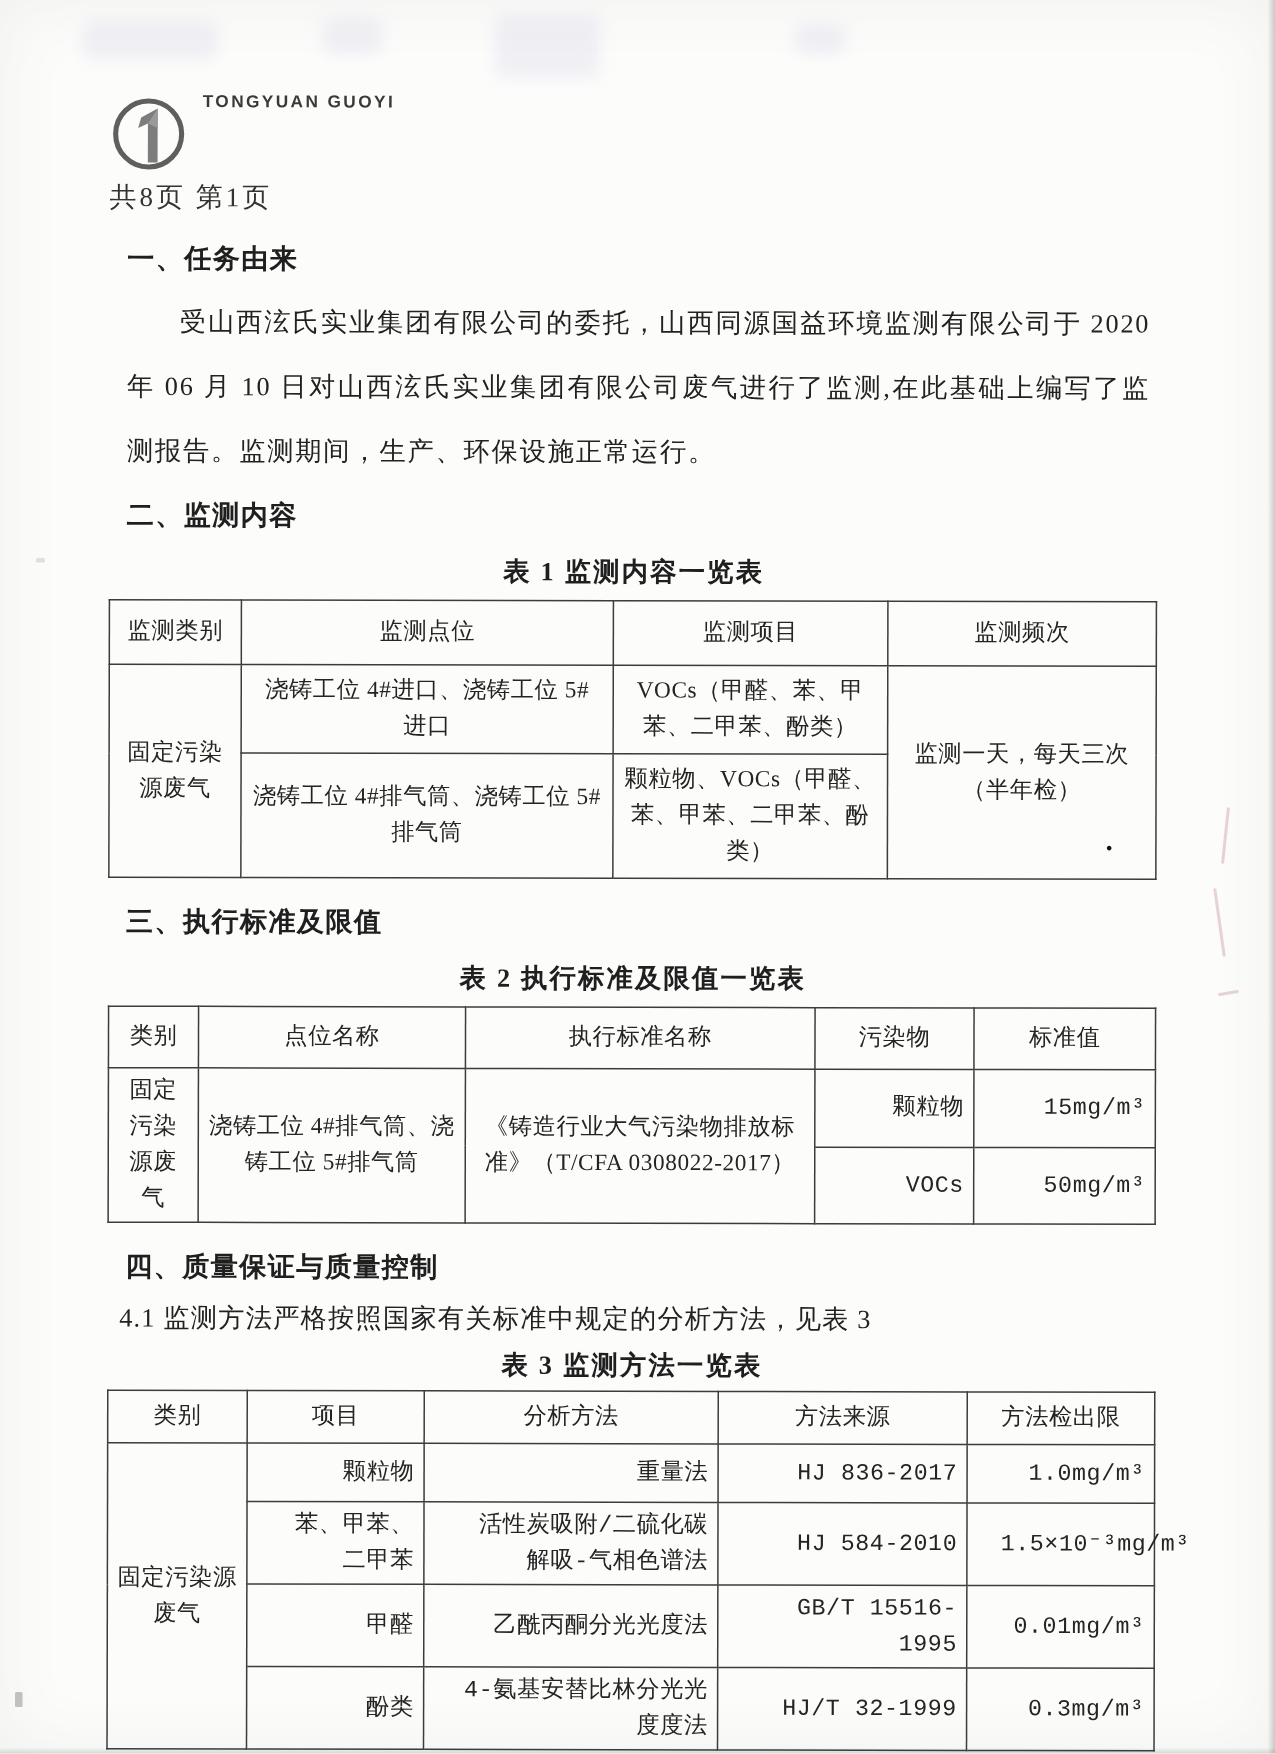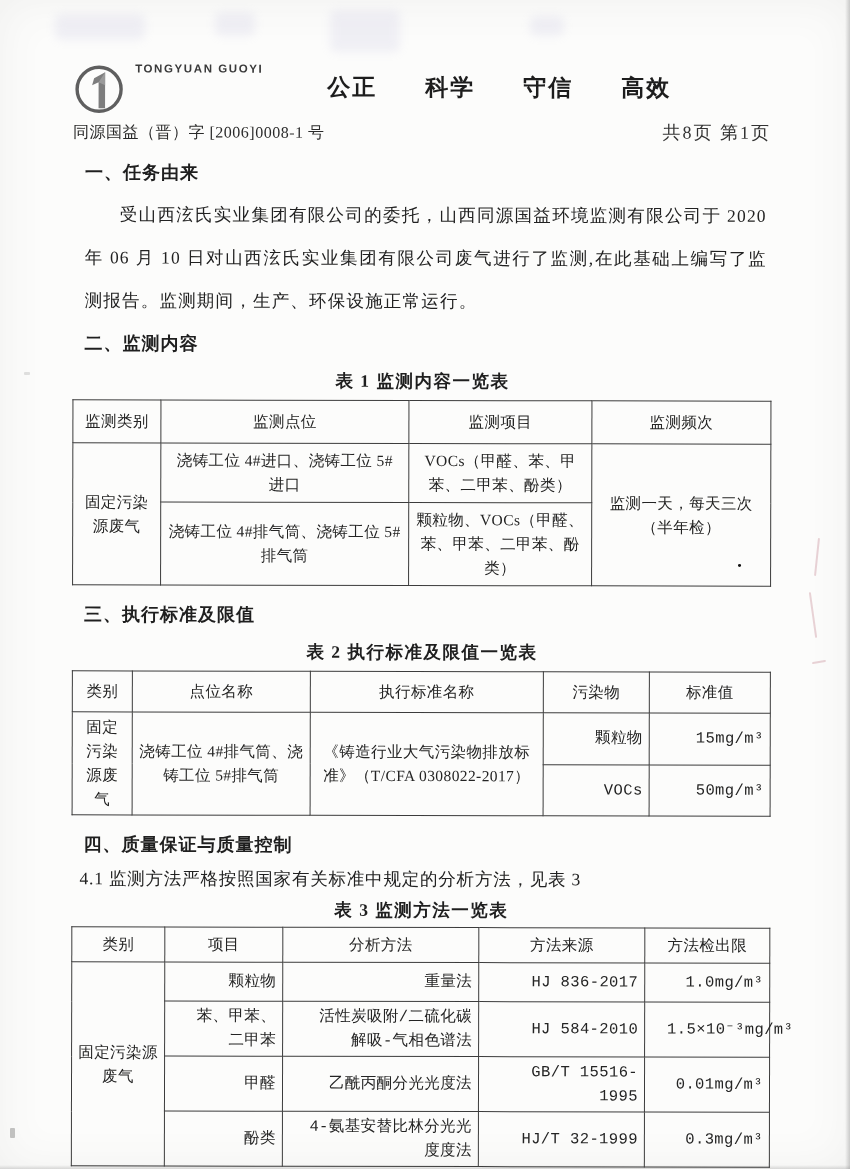--- a/index.html
+++ b/index.html
@@ -87,30 +87,23 @@
       <div class="logo-mark">
         <svg viewBox="0 0 52 52" width="52" height="52">
           <circle cx="26" cy="26" r="22" fill="none" stroke="#5f5f5f" stroke-width="3.4"></circle>
           <path d="M21 15 L32 9 L32 45 L25.5 45 L25.5 19 L19 22 Z" fill="#7d7d7d"></path>
           <path d="M25.5 19 L32 9 L32 22 Z" fill="#9a9a9a"></path>
         </svg>
       </div>
       <div class="brand-block">
         <div class="brand-en">TONGYUAN GUOYI</div>
       </div>
-      <div class="slogan">
-        <span>公正</span>
-        <span>科学</span>
-        <span>守信</span>
-        <span>高效</span>
-      </div>
     </div>
 
     <div class="doc-row">
-      <span class="doc-number">同源国益（晋）字 [2006]0008-1 号</span>
       <span class="page-info">共8页  第1页</span>
     </div>
 
     <div class="sec-heading">一、任务由来</div>
     <div class="body-para">受山西泫氏实业集团有限公司的委托，山西同源国益环境监测有限公司于 2020 年 06 月 10 日对山西泫氏实业集团有限公司废气进行了监测,在此基础上编写了监测报告。监测期间，生产、环保设施正常运行。</div>
 
     <div class="sec-heading" style="margin-top:8px;">二、监测内容</div>
     <div class="tbl-title">表 1 监测内容一览表</div>
 
     <table class="t1">

